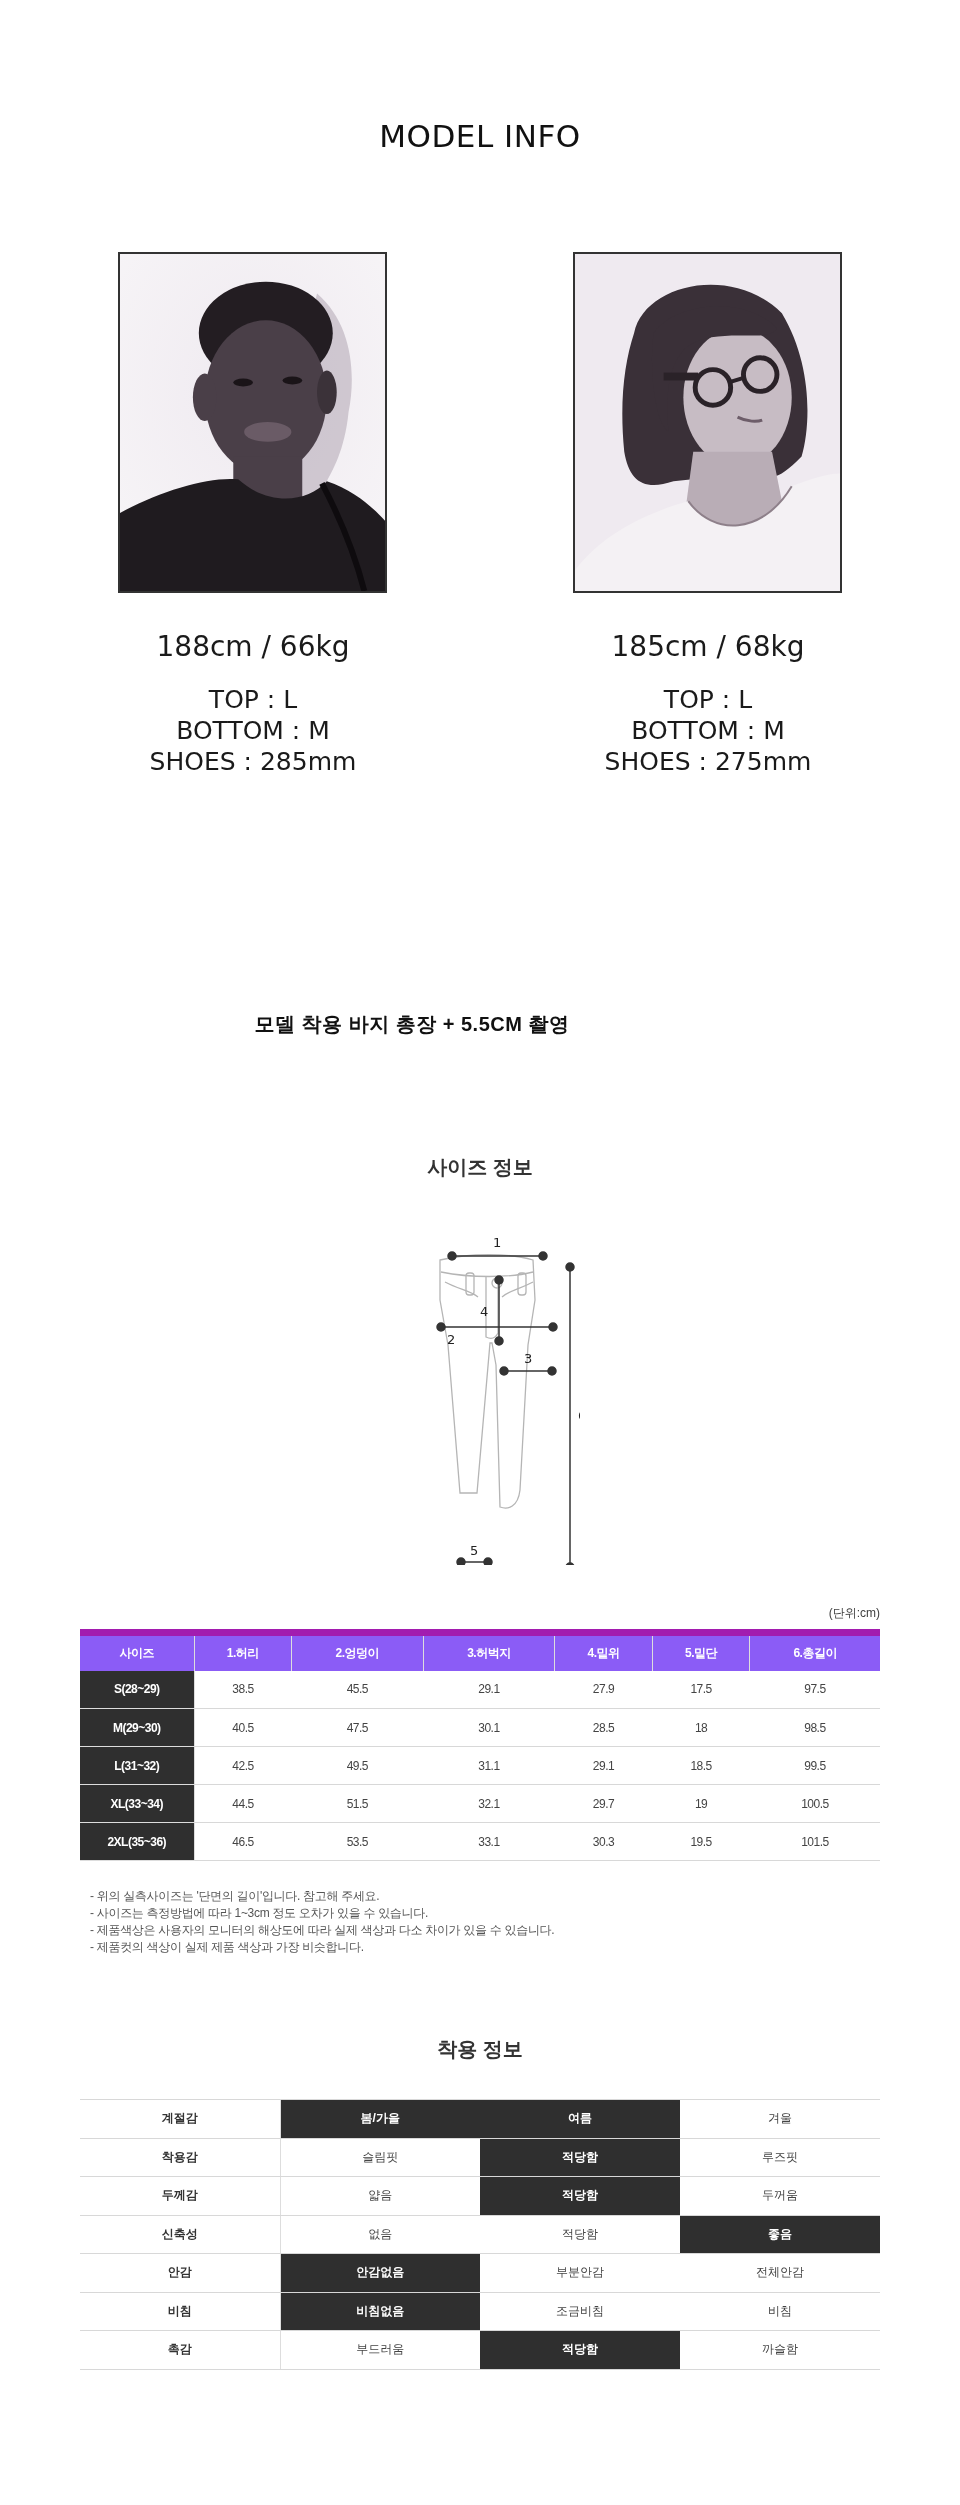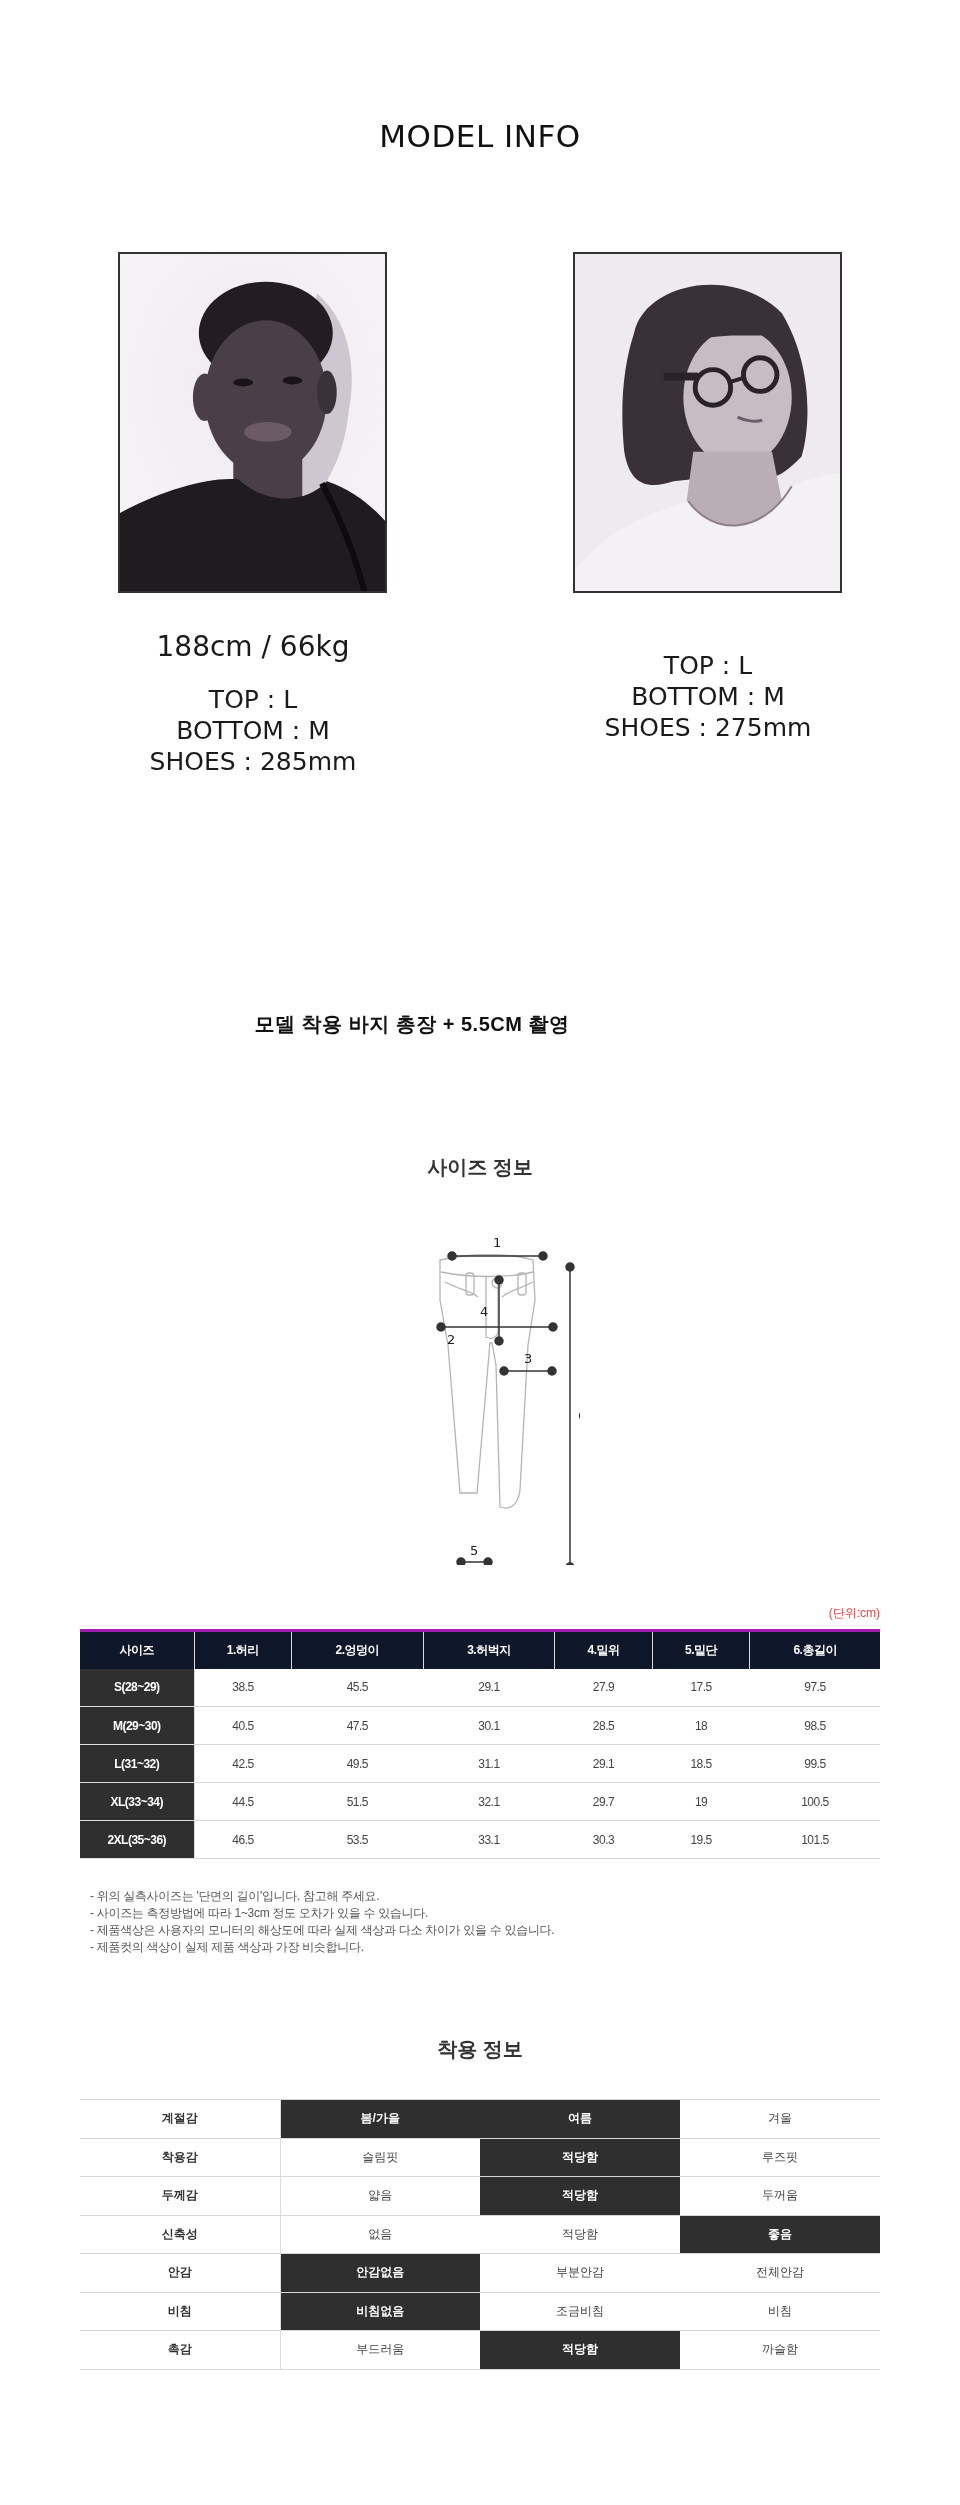--- a/index.html
+++ b/index.html
@@ -16,24 +16,24 @@
   .model-stats { width: 400px; text-align: center; color: #1a1a1a; font-family: "DejaVu Sans", sans-serif; }
   .model-stats .hw { font-size: 28px; line-height: 34px; }
   .model-stats .sizes { margin-top: 20px; font-size: 25px; line-height: 31px; }
 
   .notice { left: 0; width: 824px; top: 1011px; text-align: center; font-size: 20px; font-weight: bold; color: #111; letter-spacing: 0.5px; }
 
   .sec-title { left: 0; width: 960px; text-align: center; font-size: 20px; font-weight: bold; color: #333; }
 
   .pants { left: 400px; top: 1225px; width: 180px; height: 340px; }
 
-  .unit { right: 80px; top: 1605px; font-size: 12px; color: #ef4444; }
+  .unit { right: 80px; top: 1605px; font-size: 12px; color: #404040; }
 
   table.size { position: absolute; left: 80px; top: 1629px; width: 800px; border-collapse: collapse; font-size: 12px; }
-  table.size th { background: #0f172a; color: #fff; height: 38px; font-weight: bold; border-left: 1px solid #ddd; border-top: 3px solid #a21caf; letter-spacing: -0.5px; }
+  table.size th { background: #8b5cf6; color: #fff; height: 38px; font-weight: bold; border-left: 1px solid #ddd; border-top: 7px solid #a21caf; letter-spacing: -0.5px; }
   table.size th:first-child { border-left: none; }
   table.size td { height: 38px; text-align: center; color: #444; border-bottom: 1px solid #d8d8d8; letter-spacing: -0.5px; }
   table.size td.lbl { background: #2f2f2f; color: #fff; font-weight: bold; border-bottom: 1px solid #ddd; border-right: 1px solid #ddd; }
 
   .notes { left: 90px; top: 1888px; font-size: 12px; line-height: 17px; color: #555; letter-spacing: -0.3px; }
 
   table.fit { position: absolute; left: 80px; top: 2099px; width: 800px; border-collapse: collapse; font-size: 12px; table-layout: fixed; }
   table.fit td { height: 38.5px; text-align: center; color: #444; border-top: 1px solid #d8d8d8; border-bottom: 1px solid #d8d8d8; }
   table.fit td.lbl { color: #333; font-weight: bold; border-right: 1px solid #ddd; }
   table.fit td.on { background: #2f2f2f; color: #fff; font-weight: bold; }
@@ -86,20 +86,21 @@
 <div class="abs model-stats" style="left:53px; top:630px;">
   <div class="hw">188cm / 66kg</div>
   <div class="sizes">
     <div>TOP : L</div>
     <div>BOTTOM : M</div>
     <div>SHOES : 285mm</div>
   </div>
 </div>
 
 <div class="abs model-stats" style="left:508px; top:630px;">
+  <div class="hw">185cm / 68kg</div>
   <div class="sizes">
     <div>TOP : L</div>
     <div>BOTTOM : M</div>
     <div>SHOES : 275mm</div>
   </div>
 </div>
 
 <div class="abs notice">모델 착용 바지 총장 + 5.5CM 촬영</div>
 
 <h2 class="abs sec-title" style="top:1154px;">사이즈 정보</h2>

